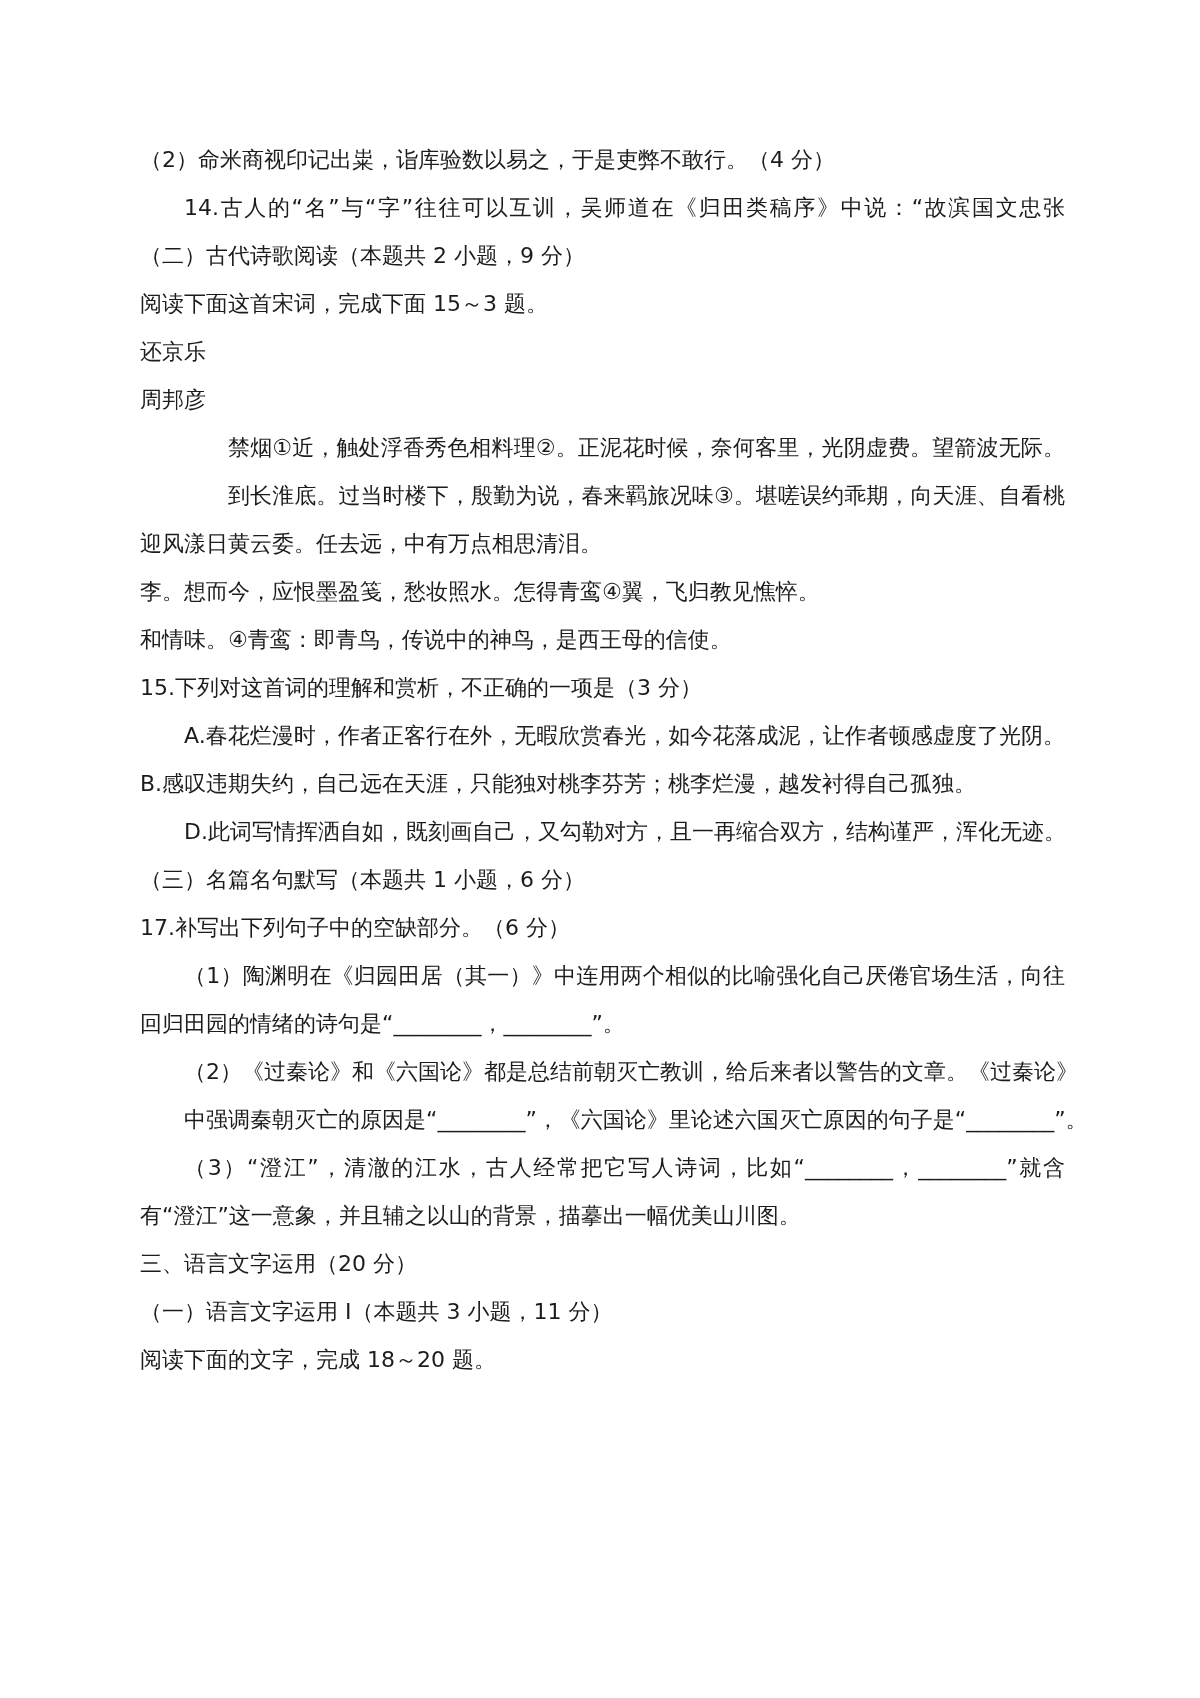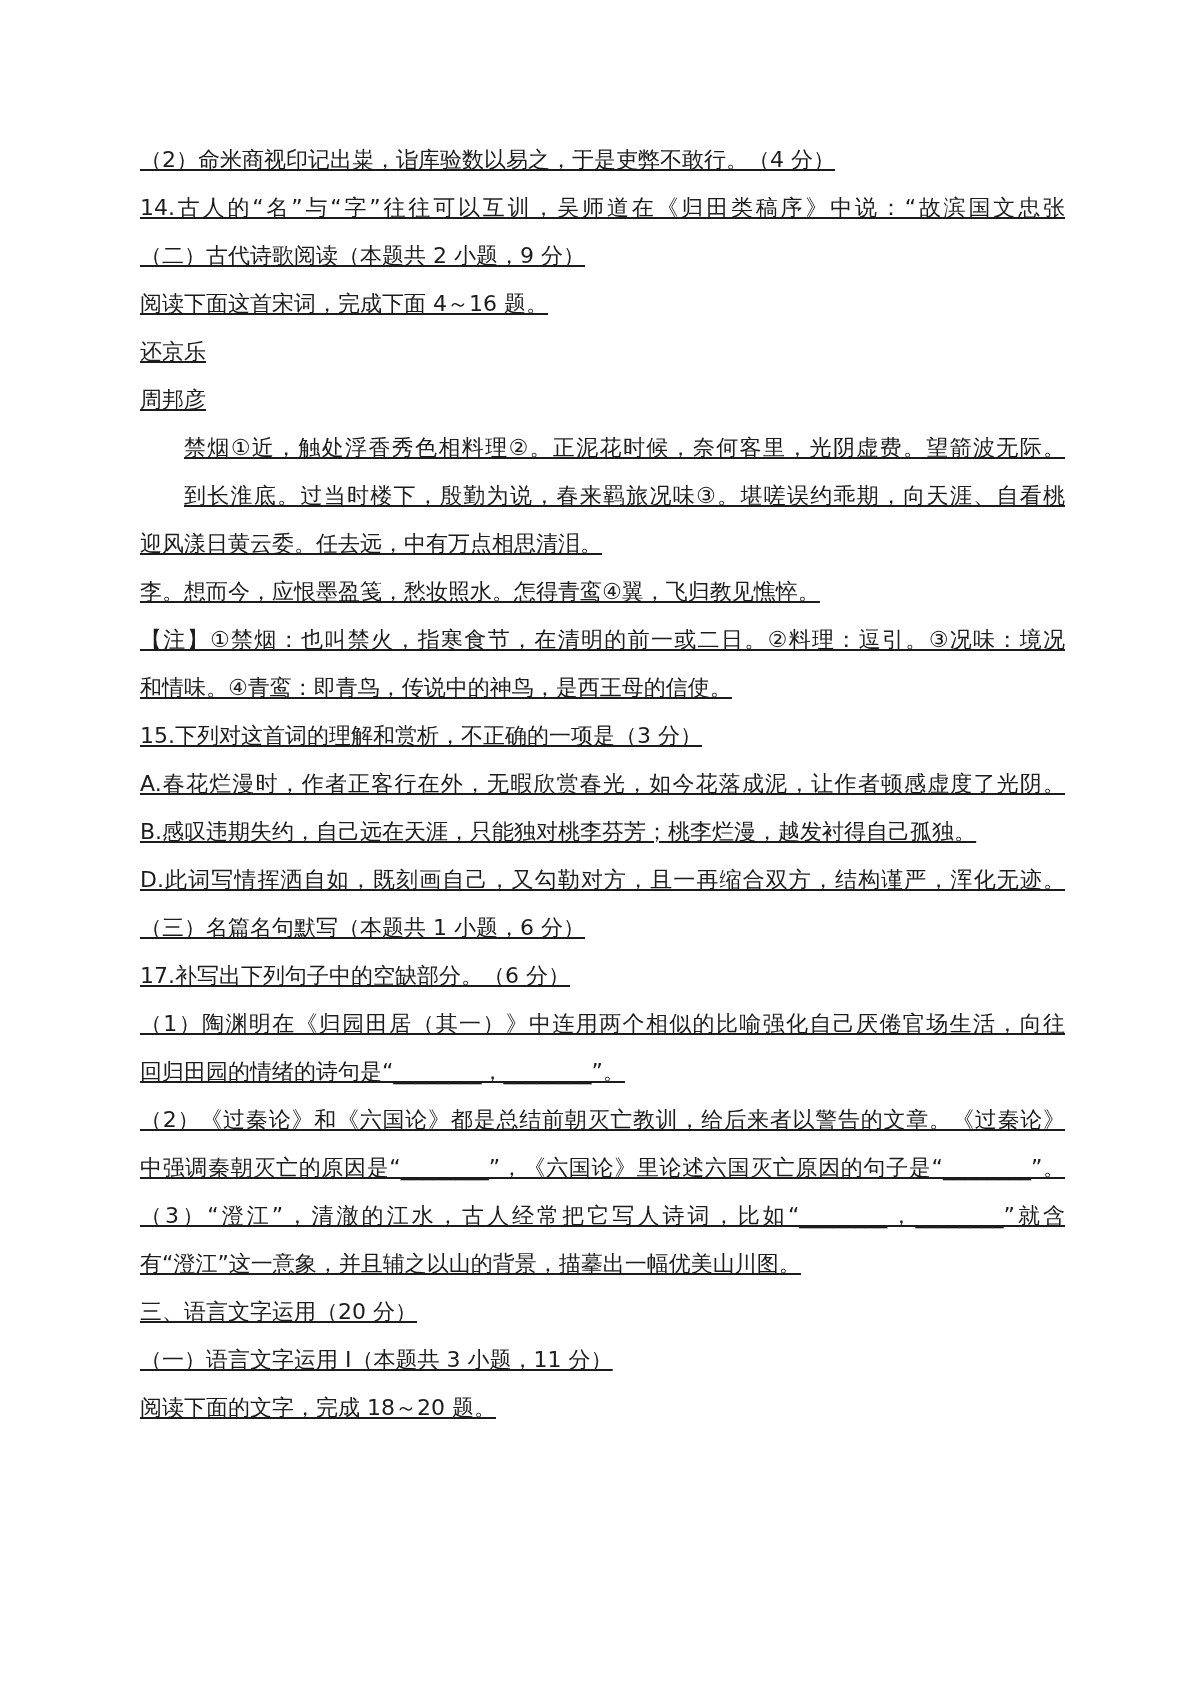--- a/index.html
+++ b/index.html
@@ -1,15 +1,15 @@
 <!DOCTYPE html>
 <html><head>
 <meta charset="utf-8">
 <style>
-  * { box-sizing: border-box; text-decoration: underline; }
+  * { box-sizing: border-box; }
   html, body { margin: 0; padding: 0; }
   body {
     width: 1200px;
     height: 1698px;
     background: #ffffff;
     position: relative;
     overflow: hidden;
     font-family: "DejaVu Sans", "DejaVu Serif", sans-serif;
   }
   .doc {
@@ -22,38 +22,38 @@
   }
   .line {
     height: 48px;
     line-height: 48px;
     white-space: nowrap;
   }
   .center { }
   .just {
     text-align: justify;
     text-align-last: justify;
+    margin-left: 44px;
   }
   .indent { text-indent: 44px; }
 </style>
 </head>
 <body>
 
 <div class="doc">
   <div class="line">（2）命米商视印记出粜，诣库验数以易之，于是吏弊不敢行。（4 分）</div>
   <div class="line just">14.古人的“名”与“字”往往可以互训，吴师道在《归田类稿序》中说：“故滨国文忠张</div>
   <div class="line">（二）古代诗歌阅读（本题共 2 小题，9 分）</div>
-  <div class="line">阅读下面这首宋词，完成下面 4～16 题。</div>
+  <div class="line">阅读下面这首宋词，完成下面 15～3 题。</div>
   <div class="line center">还京乐</div>
   <div class="line center">周邦彦</div>
   <div class="line just indent">禁烟①近，触处浮香秀色相料理②。正泥花时候，奈何客里，光阴虚费。望箭波无际。</div>
   <div class="line just indent">到长淮底。过当时楼下，殷勤为说，春来羁旅况味③。堪嗟误约乖期，向天涯、自看桃</div>
   <div class="line">迎风漾日黄云委。任去远，中有万点相思清泪。</div>
   <div class="line">李。想而今，应恨墨盈笺，愁妆照水。怎得青鸾④翼，飞归教见憔悴。</div>
-  <div class="line just">【注】①禁烟：也叫禁火，指寒食节，在清明的前一或二日。②料理：逗引。③况味：境况</div>
   <div class="line">和情味。④青鸾：即青鸟，传说中的神鸟，是西王母的信使。</div>
   <div class="line">15.下列对这首词的理解和赏析，不正确的一项是（3 分）</div>
   <div class="line just">A.春花烂漫时，作者正客行在外，无暇欣赏春光，如今花落成泥，让作者顿感虚度了光阴。</div>
   <div class="line">B.感叹违期失约，自己远在天涯，只能独对桃李芬芳；桃李烂漫，越发衬得自己孤独。</div>
   <div class="line just">D.此词写情挥洒自如，既刻画自己，又勾勒对方，且一再缩合双方，结构谨严，浑化无迹。</div>
   <div class="line">（三）名篇名句默写（本题共 1 小题，6 分）</div>
   <div class="line">17.补写出下列句子中的空缺部分。（6 分）</div>
   <div class="line just">（1）陶渊明在《归园田居（其一）》中连用两个相似的比喻强化自己厌倦官场生活，向往</div>
   <div class="line">回归田园的情绪的诗句是“________，________”。</div>
   <div class="line just">（2）《过秦论》和《六国论》都是总结前朝灭亡教训，给后来者以警告的文章。《过秦论》</div>

